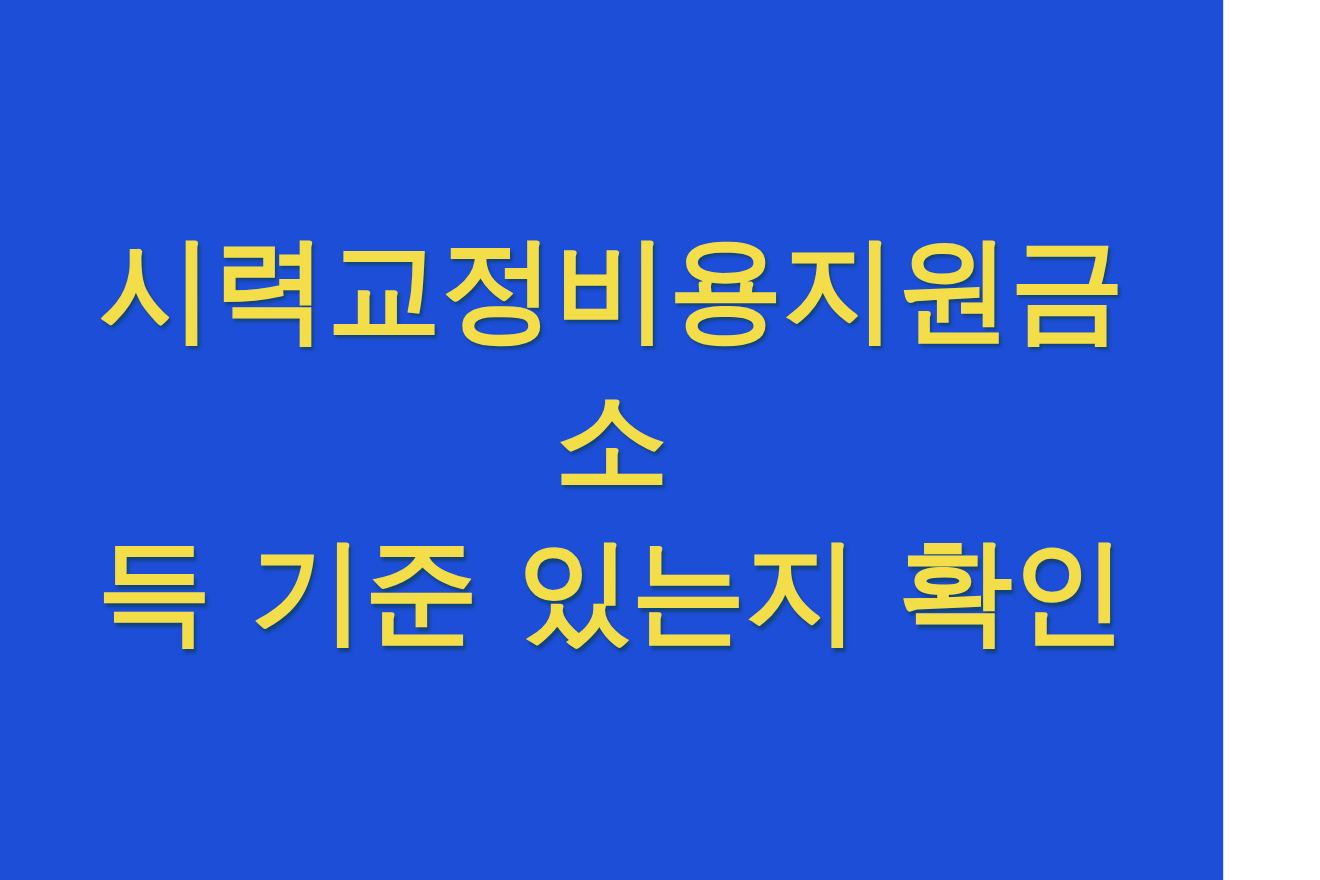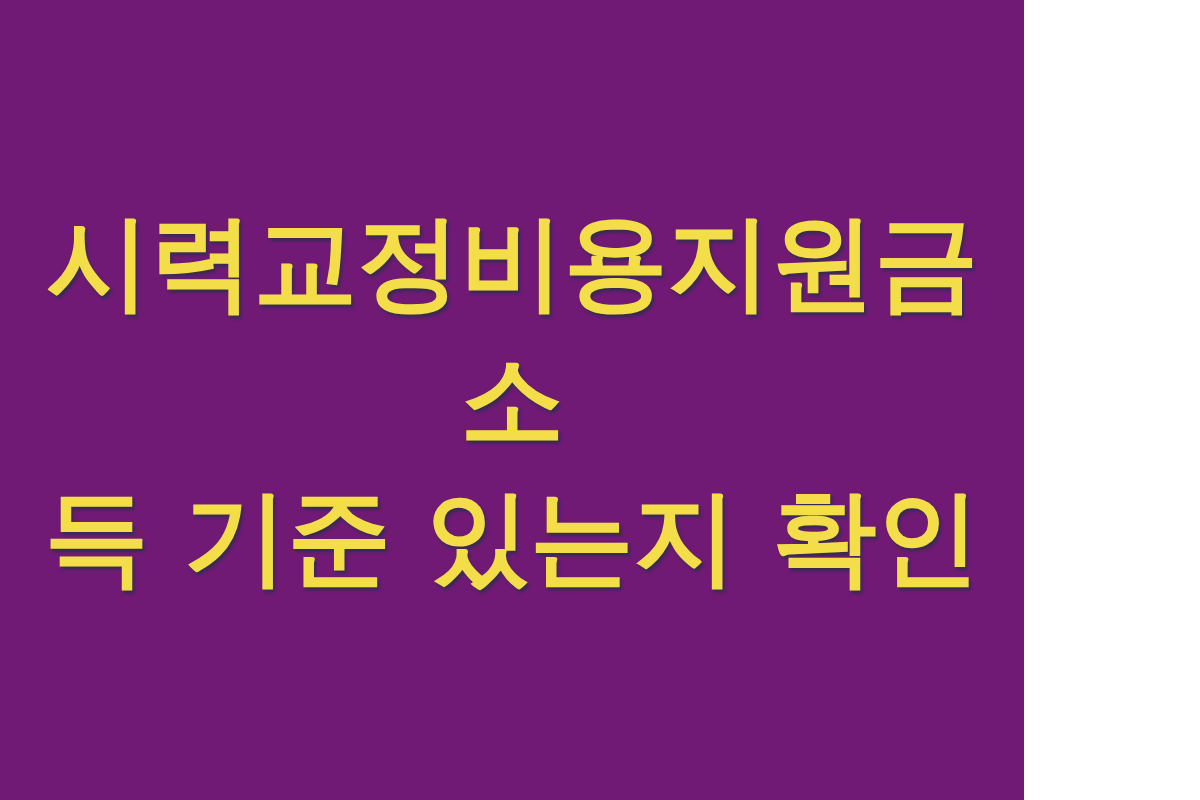--- a/index.html
+++ b/index.html
@@ -6,23 +6,23 @@
   html, body {
     margin: 0;
     padding: 0;
     width: 1200px;
     height: 800px;
     overflow: hidden;
   }
 
   #banner {
     position: relative;
-    width: 1024px;
+    width: 1112px;
     height: 800px;
-    background: #701a75;
+    background: #1d4ed8;
     display: flex;
     align-items: center;
     justify-content: center;
     box-sizing: border-box;
   }
 
   #headline {
     width: 1000px;
     margin: 0;
     padding: 0;

